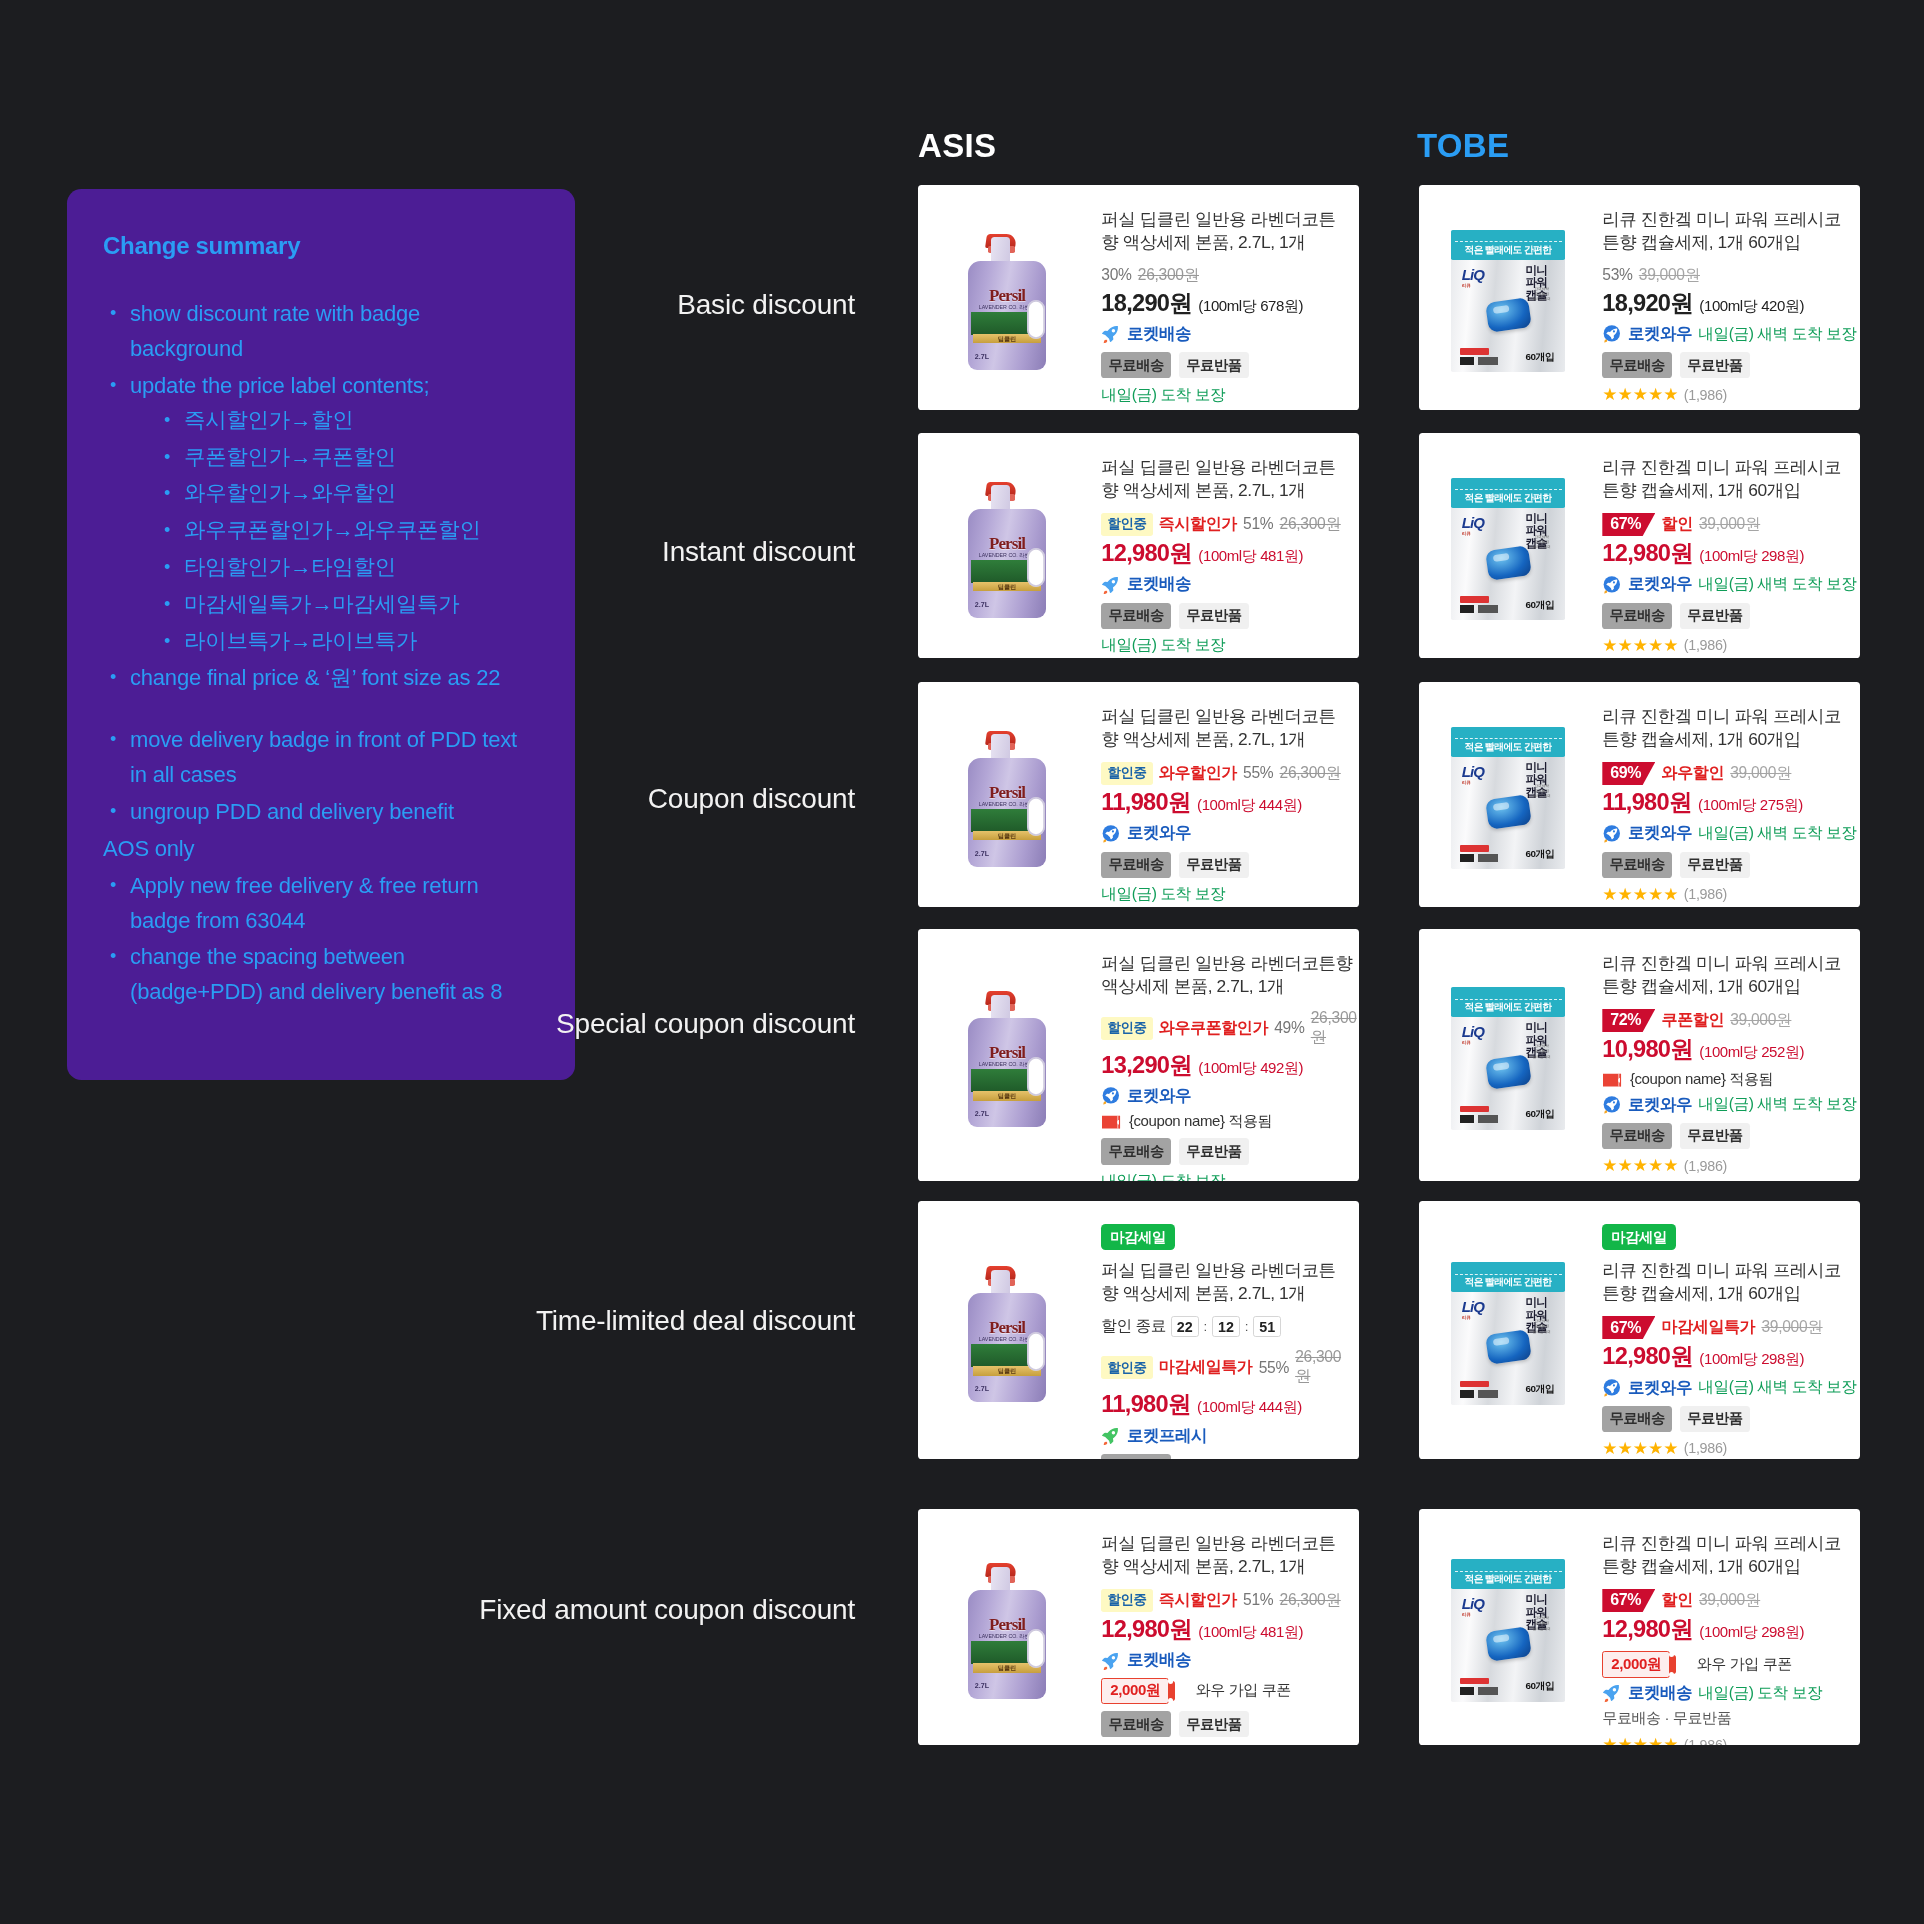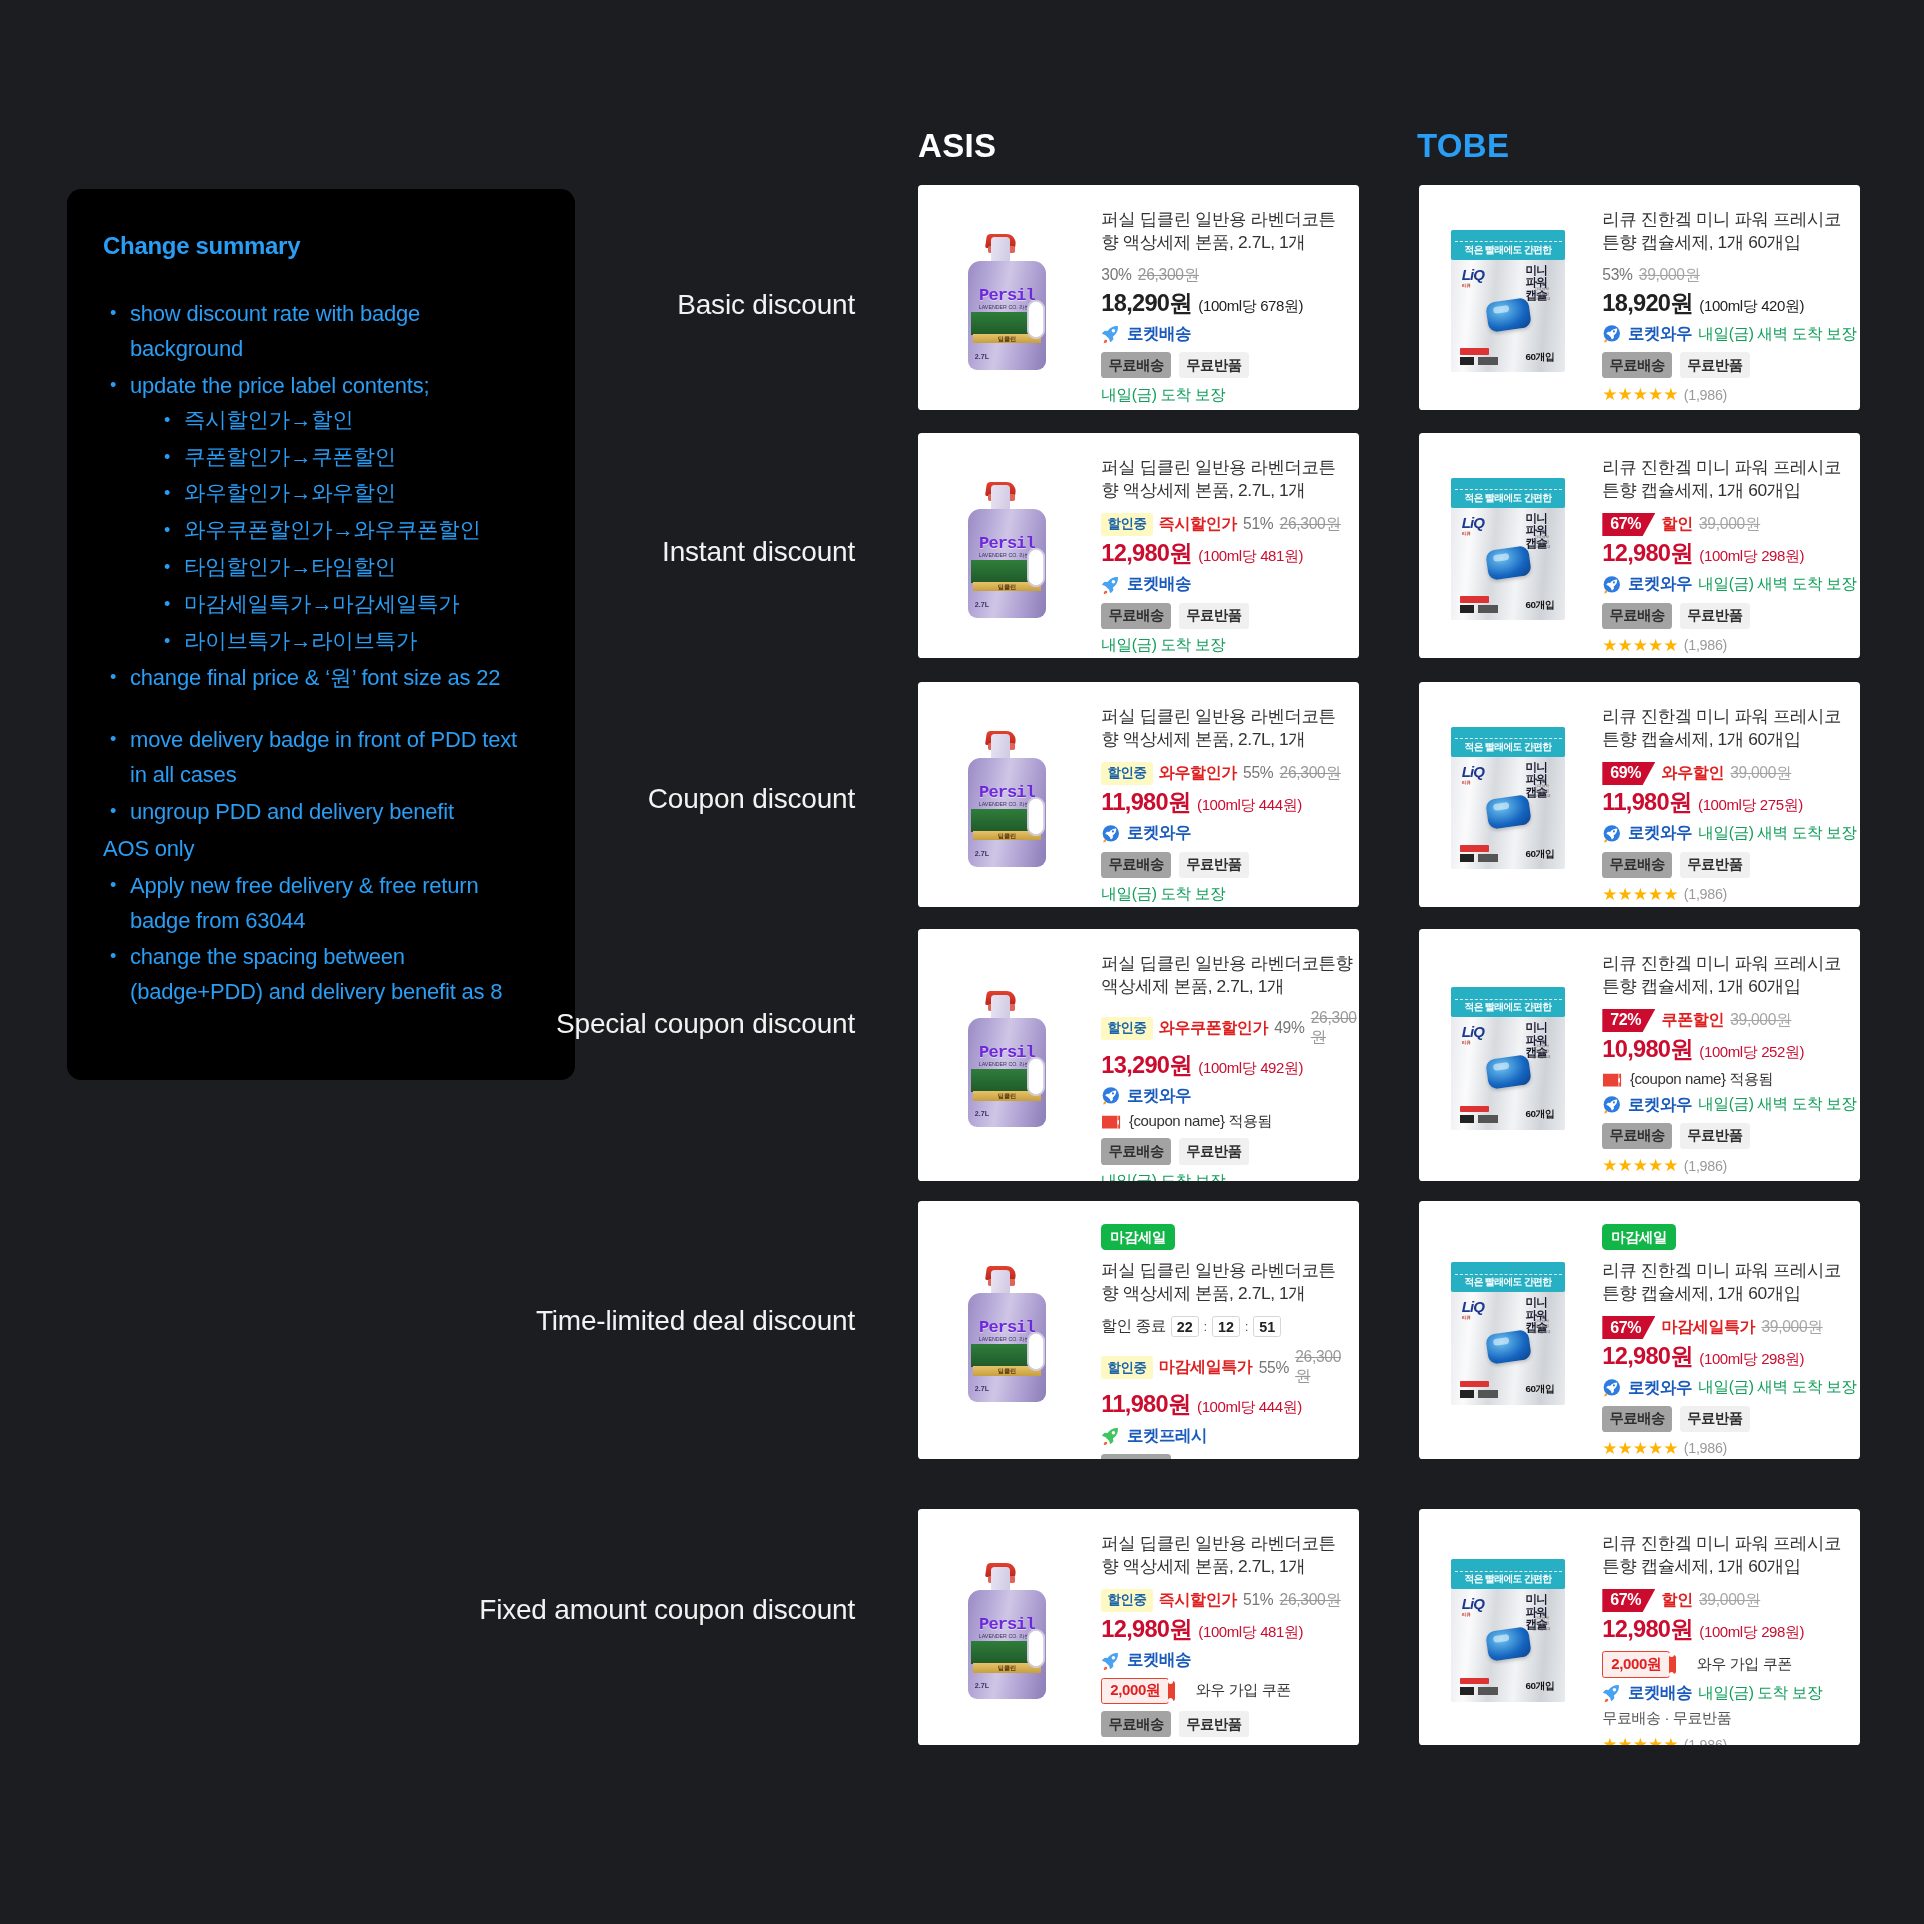--- a/index.html
+++ b/index.html
@@ -8,21 +8,21 @@
     background:#1c1d20;
     font-family:"Liberation Sans","DejaVu Sans",sans-serif;
     overflow:hidden;
     position:relative;
   }
   .page{position:absolute;inset:0;}
 
   
   .summary{
     position:absolute;left:67px;top:189px;width:508px;height:891px;
-    background:#000000;border-radius:14.3px;box-sizing:border-box;
+    background:#4c1d95;border-radius:14.3px;box-sizing:border-box;
     padding:43px 39px 18px 36px;
   }
   .summary h2{
     margin:0 0 36px 0;font-size:24px;color:#2a9df4;font-weight:bold;letter-spacing:-0.3px;
   }
   .sum-list{list-style:none;margin:0;padding:0;color:#2a9df4;}
   .sum-list li{
     position:relative;padding-left:27px;font-size:22px;line-height:35px;
     margin-bottom:1.8px;letter-spacing:-0.2px;
   }
@@ -133,22 +133,22 @@
     position:absolute;left:30px;top:3.6px;width:19.6px;height:28.5px;
     background:linear-gradient(100deg,#e8e4f2,#cfc8e2);border-radius:3.6px;
   }
   .persil .cap{
     position:absolute;left:25px;top:0px;width:30px;height:14.3px;
     background:linear-gradient(180deg,#e5402f,#b8281c);
     border-radius:3.6px 10.7px 1.8px 1.8px;transform:skewX(-8deg);
   }
   .persil .cap2{position:absolute;left:27px;top:12.5px;width:27px;height:7.1px;background:#e16458;border-radius:1.8px;}
   .persil .brand{
-    position:absolute;left:12.5px;top:52px;width:68px;text-align:center;color:#6d28d9;
-    font-size:17px;font-weight:bold;font-family:Liberation Mono, monospace;letter-spacing:-0.9px;
+    position:absolute;left:12.5px;top:52px;width:68px;text-align:center;color:#7f1d1d;
+    font-size:17px;font-weight:bold;font-family:Liberation Serif, serif;letter-spacing:-0.9px;
     text-shadow:0 0.9px 0 rgba(255,255,255,0.5);
   }
   .persil .sub{
     position:absolute;left:12.5px;top:70px;width:68px;text-align:center;color:#3a2f5c;font-size:5.3px;letter-spacing:0px;
   }
   .persil .green{
     position:absolute;left:10.7px;top:78px;width:71px;height:23px;
     background:linear-gradient(180deg,#2f7d3a,#1f5a29);
   }
   .persil .gold{

